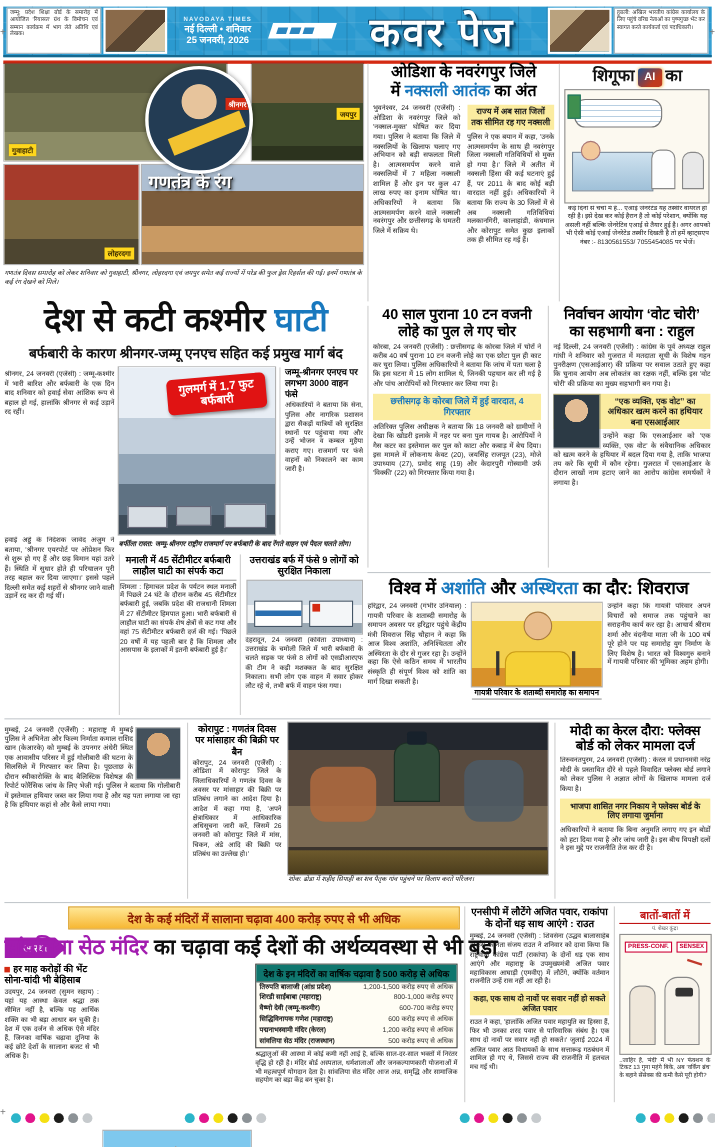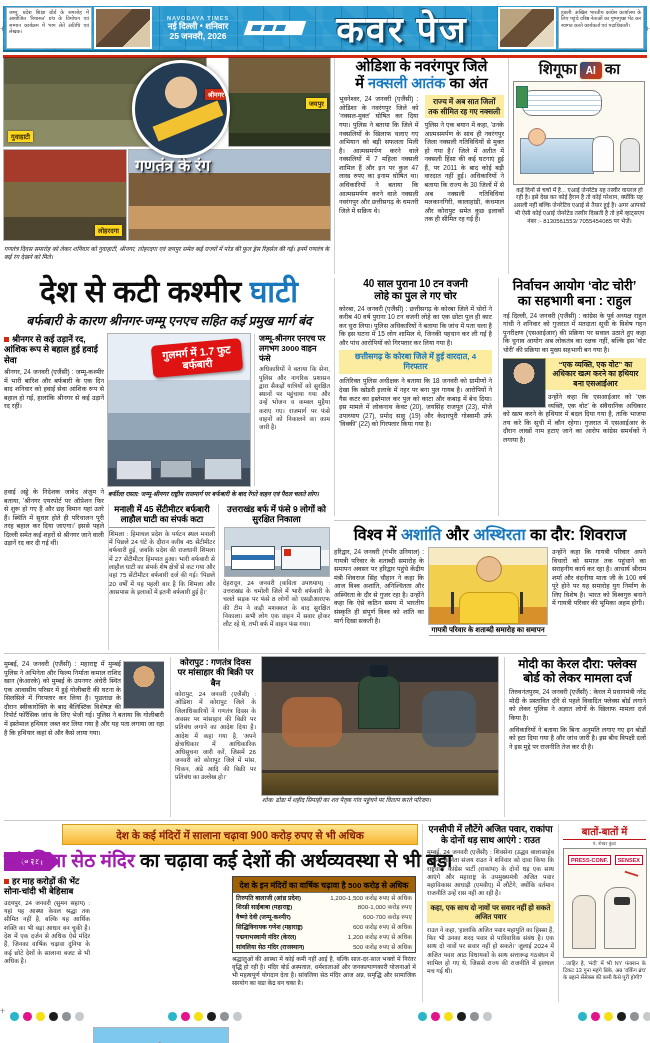--- a/index.html
+++ b/index.html
@@ -29,25 +29,25 @@
   .h-lg{font-weight:800;font-size:14.5px;line-height:1.18;text-align:center;color:#000;margin:0;}
   .blue{color:#1878be;}
   .orange{color:#a21caf;}
   .hl{background:#fbeca0;font-weight:800;text-align:center;padding:2px 3px;margin:3px 0;break-inside:avoid;font-size:7.5px;line-height:1.25;}
   .cap{font-size:6px;color:#111;line-height:1.3;}
   .photo{position:relative;overflow:hidden;box-shadow:0 0 0 1px rgba(0,0,0,.3);}
   .lbl{position:absolute;background:#ffd71c;color:#3a2a00;font-weight:700;font-size:6.5px;padding:1px 3px;box-shadow:0 0 2px rgba(0,0,0,.5);}
   .cols2{column-count:2;column-gap:6px;}
   .sq{display:inline-block;width:5px;height:5px;background:#d42a12;margin-right:3px;}
   .kash-h{font-size:30px;font-weight:800;text-align:center;line-height:1.0;white-space:nowrap;margin:0;color:#0d0d0d;}
-  .kash-sub{font-size:12.5px;font-weight:800;text-align:center;white-space:nowrap;margin:0;color:#101010;font-style:italic;}
+  .kash-sub{font-size:12.5px;font-weight:800;text-align:center;white-space:nowrap;margin:0;color:#101010;}
   .badge{position:absolute;top:8px;right:8px;width:82px;background:#e01313;color:#fff;font-weight:800;font-size:10.5px;line-height:1.15;text-align:center;padding:4px 4px;border-radius:5px;transform:rotate(-5deg);box-shadow:1px 2px 3px rgba(0,0,0,.4);}
   .capbar{font-size:6.2px;font-weight:700;font-style:italic;color:#222;}
   .tbox{border:1.5px solid #444;background:#fffdf4;box-sizing:border-box;}
-  .tbox .tt{font-weight:800;font-size:8px;text-align:center;border-bottom:1px solid #777;padding:2px 2px;background:#a16207;}
+  .tbox .tt{font-weight:800;font-size:8px;text-align:center;border-bottom:1px solid #777;padding:2px 2px;background:#0f766e;}
   .trow{display:flex;justify-content:space-between;align-items:flex-start;padding:1.5px 3px;font-size:6.2px;line-height:1.1;}
   .trow .nm{font-weight:700;color:#1b1b1b;}
   .trow .vl{color:#333;text-align:right;white-space:nowrap;margin-left:3px;}
   .dotg{display:flex;gap:4px;}
   .dotg i{width:9px;height:9px;border-radius:50%;display:block;}
   .aastha-lbl{background:#a21caf;color:#fff;font-weight:400;font-size:9.5px;display:flex;align-items:center;justify-content:center;clip-path:polygon(0 0,82% 0,100% 50%,82% 100%,0 100%);margin-top:28px;}
   .banner{background:linear-gradient(180deg,#ffe795,#f7b733);color:#8a1a00;font-weight:800;font-size:10.5px;display:flex;align-items:center;justify-content:center;border:1px solid #d99a17;}
   .ai-logo{display:inline-flex;align-items:center;justify-content:center;width:22px;height:17px;border-radius:3px;background:linear-gradient(135deg,#1b4f8f,#c03a1e 70%);color:#fff;font-weight:800;font-size:10px;box-shadow:0 0 3px #f5b63e;margin:0 3px;vertical-align:middle;}
   .cartoonbox{background:#fcf9f0;border:1px solid #8e8e8e;position:relative;overflow:hidden;}
   .sign{position:absolute;background:#fff;border:1px solid #c03;color:#c03;font-weight:700;font-size:5.5px;padding:1px 2px;white-space:nowrap;}
@@ -119,21 +119,20 @@
       <div style="position:absolute;right:4px;bottom:12px;width:18px;height:32px;border-radius:8px 8px 0 0;background:#e8e8e8;border:1px solid #888;"></div>
       <div style="position:absolute;left:2px;top:4px;width:10px;height:20px;background:#3f8f4f;border:1px solid #276;"></div>
     </div>
     <div class="b" style="font-size:5.9px;height:96px;text-align:center;">कई दिनों से चर्चा में है... एआई जेनरेटेड यह तस्वीर वायरल हो रही है। इसे देख कर कोई हैरान है तो कोई परेशान, क्योंकि यह असली नहीं बल्कि जेनरेटिव एआई से तैयार हुई है। अगर आपको भी ऐसी कोई एआई जेनरेटेड तस्वीर दिखती है तो हमें व्हाट्सएप नंबर :- 8130561553/ 7055454085 पर भेजें।</div>
   </section>
 
   <h1 class="abs kash-h" style="left:4px;top:277px;width:330px;"><span>देश से कटी कश्मीर </span><span class="blue">घाटी</span></h1>
   <h2 class="abs kash-sub" style="left:4px;top:312px;width:330px;">बर्फबारी के कारण श्रीनगर-जम्मू एनएच सहित कई प्रमुख मार्ग बंद</h2>
 
   <div class="abs" style="left:4px;top:334px;width:100px;height:150px;">
-    <div class="h-sm"><span class="sq"></span><span>श्रीनगर से कई उड़ानें रद, आंशिक रूप से बहाल हुई हवाई सेवा</span></div>
     <div class="b" style="height:110px;margin-top:3px;">
         <p>श्रीनगर, 24 जनवरी (एजैंसी) : जम्मू-कश्मीर में भारी बारिश और बर्फबारी के एक दिन बाद शनिवार को हवाई सेवा आंशिक रूप से बहाल हो गई, हालांकि श्रीनगर से कई उड़ानें रद रहीं।</p>
       </div>
   </div>
 
   <div class="abs photo" style="left:108px;top:334px;width:142px;height:152px;background:linear-gradient(180deg,#e8eef5 0 30%,#c2cfdc 30% 52%,#93a6b8 52% 70%,#5f7283 70% 88%,#3e4c59 88%);">
     <div class="badge">गुलमर्ग में 1.7 फुट बर्फबारी</div>
     <div style="position:absolute;left:8px;bottom:6px;width:34px;height:18px;background:#d8dee4;border:1px solid #667;"></div>
     <div style="position:absolute;left:52px;bottom:8px;width:30px;height:16px;background:#aeb8c1;border:1px solid #667;"></div>
     <div style="position:absolute;right:8px;bottom:6px;width:36px;height:20px;background:#c8d2da;border:1px solid #667;"></div>
@@ -168,21 +167,21 @@
       <div style="position:absolute;right:8px;bottom:6px;width:38px;height:22px;background:#f4f6f8;border:1px solid #456;">
         <div style="position:absolute;left:2px;top:2px;width:7px;height:7px;background:#d42a12;"></div>
       </div>
     </div>
     <div class="b" style="font-size:6.2px;height:78px;">
         <p>देहरादून, 24 जनवरी (कविता उपाध्याय) : उत्तराखंड के चमोली जिले में भारी बर्फबारी के चलते सड़क पर फंसे 8 लोगों को एसडीआरएफ की टीम ने कड़ी मशक्कत के बाद सुरक्षित निकाला। सभी लोग एक वाहन में सवार होकर लौट रहे थे, तभी बर्फ में वाहन फंस गया।</p>
       </div>
   </div>
 
   <section class="abs vr" style="left:334px;top:278px;width:158px;height:238px;padding-left:4px;box-sizing:border-box;">
-    <h2 class="h-md" style="font-size:10px;"><span>40 साल पुराना 10 टन वजनी</span><br><span>लोहे का पुल ले गए चोर</span></h2>
+    <h2 class="h-md" style="font-size:13px;"><span>40 साल पुराना 10 टन वजनी</span><br><span>लोहे का पुल ले गए चोर</span></h2>
     <div class="b" style="height:196px;margin-top:3px;">
       <p>कोरबा, 24 जनवरी (एजैंसी) : छत्तीसगढ़ के कोरबा जिले में चोरों ने करीब 40 वर्ष पुराना 10 टन वजनी लोहे का एक छोटा पुल ही काट कर चुरा लिया। पुलिस अधिकारियों ने बताया कि जांच में पता चला है कि इस घटना में 15 लोग शामिल थे, जिनकी पहचान कर ली गई है और पांच आरोपियों को गिरफ्तार कर लिया गया है।</p>
       <div class="hl blue" style="font-size:8px;">छत्तीसगढ़ के कोरबा जिले में हुई वारदात, 4 गिरफ्तार</div>
       <p>अतिरिक्त पुलिस अधीक्षक ने बताया कि 18 जनवरी को ग्रामीणों ने देखा कि खोडरी इलाके में नहर पर बना पुल गायब है। आरोपियों ने गैस कटर का इस्तेमाल कर पुल को काटा और कबाड़ में बेच दिया। इस मामले में लोकनाथ केवट (20), जयसिंह राजपूत (23), मोजे उपाध्याय (27), प्रमोद साहू (19) और केदारपुरी गोस्वामी उर्फ 'विक्की' (22) को गिरफ्तार किया गया है।</p>
     </div>
   </section>
 
   <section class="abs" style="left:334px;top:520px;width:312px;height:132px;border-top:1px solid #c3c8cc;padding-top:2px;box-sizing:border-box;">
     <h2 style="margin:0;text-align:center;font-size:16px;font-weight:800;white-space:nowrap;"><span>विश्व में </span><span class="blue">अशांति</span><span> और </span><span class="blue">अस्थिरता</span><span> का दौर: शिवराज</span></h2>
     <div style="display:flex;gap:5px;margin-top:3px;">
@@ -238,28 +237,29 @@
       <div style="position:absolute;right:22px;top:34px;width:54px;height:56px;border-radius:14px;background:#4c5a66;opacity:.85;"></div>
       <div style="position:absolute;left:0;bottom:0;width:236px;height:22px;background:linear-gradient(180deg,#6e5a2c,#4a3c1c);"></div>
     </div>
     <figcaption class="cap" style="font-style:italic;margin-top:2px;">शोक: ढोडा में शहीद सिपाही का शव पैतृक गांव पहुंचने पर विलाप करते परिजन।</figcaption>
   </figure>
 
   <section class="abs vr" style="left:504px;top:657px;width:142px;height:160px;padding-left:4px;box-sizing:border-box;">
     <h2 class="h-md"><span>मोदी का केरल दौरा: फ्लेक्स</span><br><span>बोर्ड को लेकर मामला दर्ज</span></h2>
     <div class="b" style="height:122px;margin-top:3px;">
       <p>तिरुवनंतपुरम, 24 जनवरी (एजैंसी) : केरल में प्रधानमंत्री नरेंद्र मोदी के प्रस्तावित दौरे से पहले विवादित फ्लेक्स बोर्ड लगाने को लेकर पुलिस ने अज्ञात लोगों के खिलाफ मामला दर्ज किया है।</p>
+      <div class="hl" style="font-size:7.4px;">भाजपा शासित नगर निकाय ने फ्लेक्स बोर्ड के लिए लगाया जुर्माना</div>
       <p>अधिकारियों ने बताया कि बिना अनुमति लगाए गए इन बोर्डों को हटा दिया गया है और जांच जारी है। इस बीच विपक्षी दलों ने इस मुद्दे पर राजनीति तेज कर दी है।</p>
     </div>
   </section>
 
   <div class="abs gray-rule" style="left:4px;top:820px;width:642px;"></div>
 
   <div class="abs aastha-lbl" style="left:4px;top:824px;width:56px;height:19px;">आस्था</div>
-  <div class="abs banner" style="left:62px;top:824px;width:354px;height:19px;">देश के कई मंदिरों में सालाना चढ़ावा 900 करोड़ रुपए से भी अधिक</div>
+  <div class="abs banner" style="left:62px;top:824px;width:354px;height:19px;">देश के कई मंदिरों में सालाना चढ़ावा 400 करोड़ रुपए से भी अधिक</div>
   <h1 class="abs" style="left:4px;top:847px;width:412px;margin:0;font-size:19px;font-weight:800;white-space:nowrap;color:#0d0d0d;"><span class="orange">सांवलिया सेठ मंदिर</span><span> का चढ़ावा कई देशों की अर्थव्यवस्था से भी बड़ा</span></h1>
 
   <div class="abs" style="left:4px;top:876px;width:86px;height:126px;">
     <div class="h-sm"><span class="sq"></span><span>हर माह करोड़ों की भेंट सोना-चांदी भी बेहिसाब</span></div>
     <div class="b" style="font-size:6.2px;height:96px;margin-top:2px;">
         <p>उदयपुर, 24 जनवरी (सुमन सहाय) : यहां यह आस्था केवल श्रद्धा तक सीमित नहीं है, बल्कि यह आर्थिक शक्ति का भी बड़ा आधार बन चुकी है। देश में एक दर्जन से अधिक ऐसे मंदिर हैं, जिनका वार्षिक चढ़ावा दुनिया के कई छोटे देशों के सालाना बजट से भी अधिक है।</p>
       </div>
   </div>
 
   <div class="abs photo" style="left:94px;top:876px;width:134px;height:122px;background:linear-gradient(180deg,#7ec8ee 0 58%,#dbe7d2 58% 86%,#7f9973 86%);">

